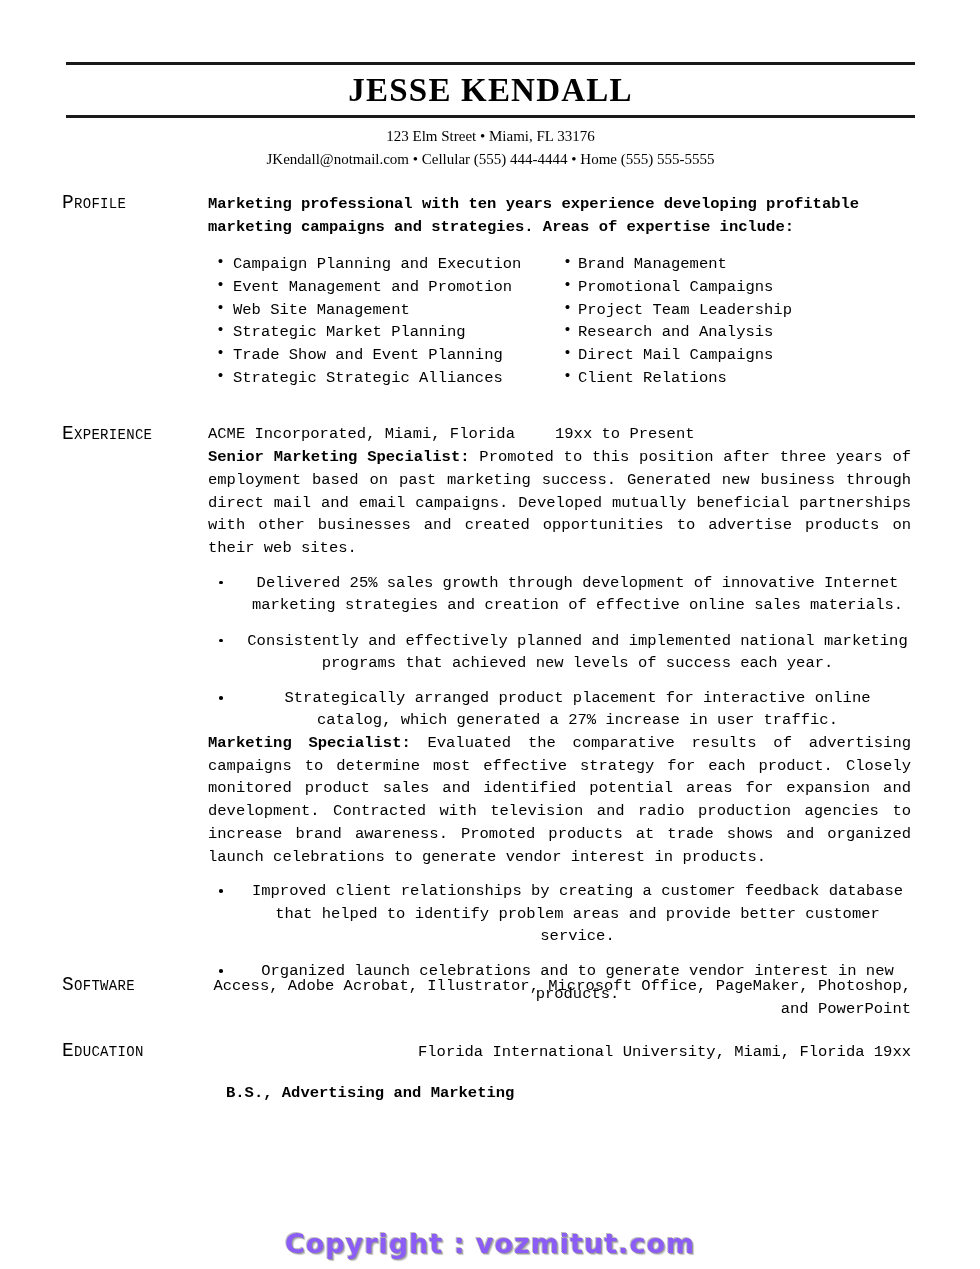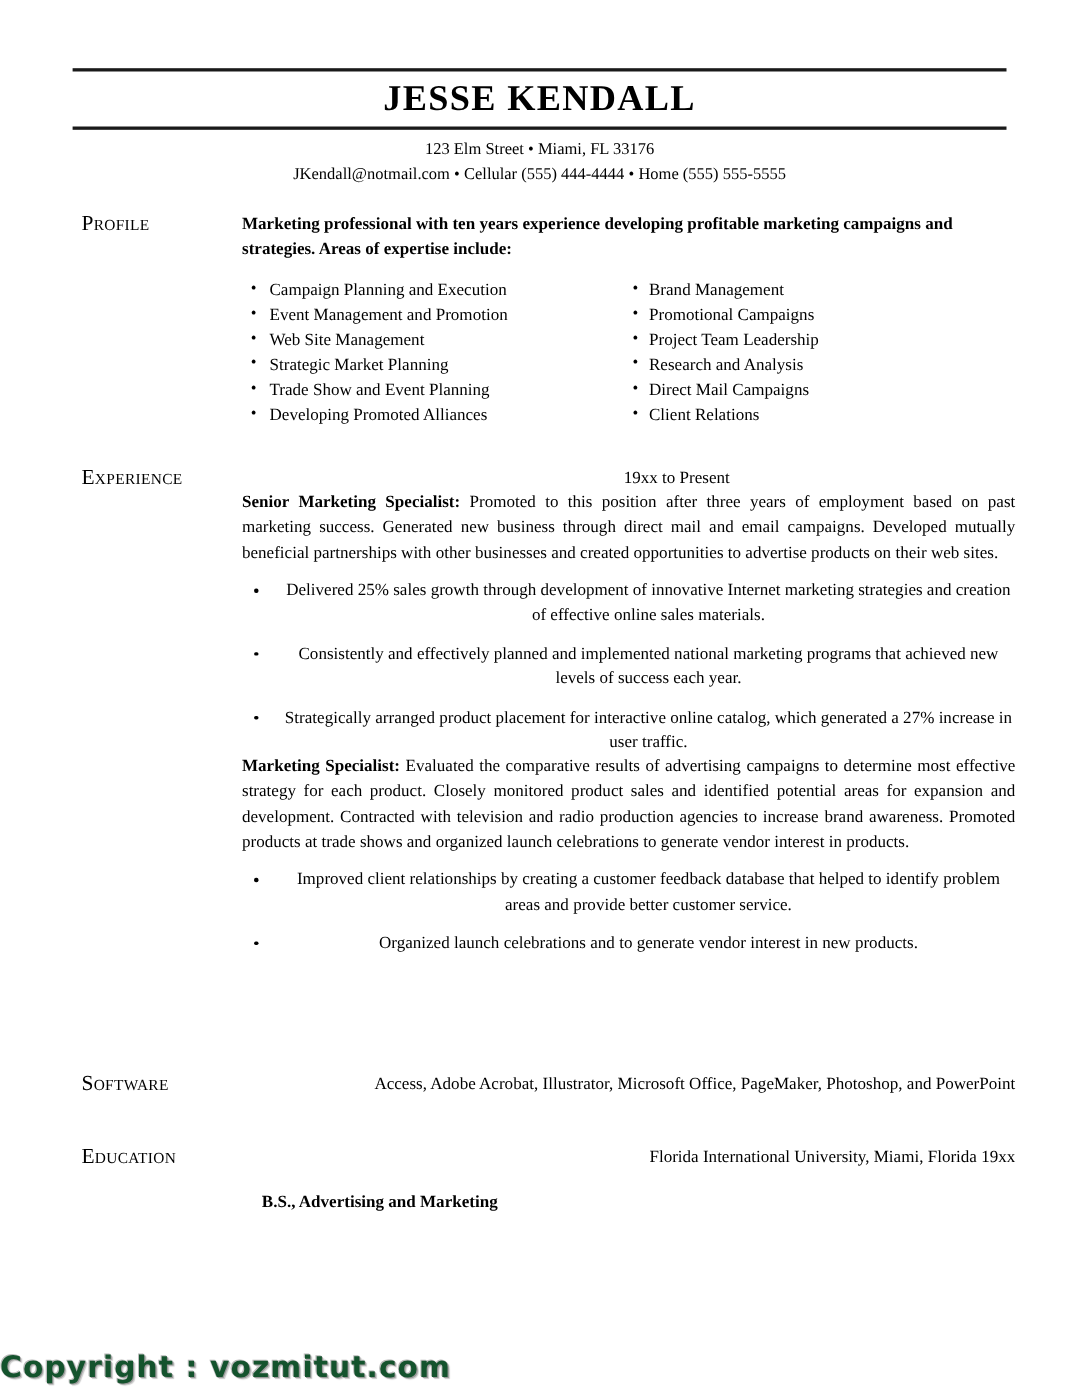--- a/index.html
+++ b/index.html
@@ -49,23 +49,24 @@
     text-align: center;
     font-size: 15px;
     line-height: 1.52;
     padding-top: 7px;
   }
   .contact div { white-space: nowrap; }
 
   
   .section {
     position: absolute;
-    left: 74px;
+    left: 62px;
     width: 849px;
     display: block;
+    font-family: Liberation Mono, monospace;
   }
   .sec-label {
     position: absolute;
     left: 0;
     top: 0;
     width: 140px;
     font-size: 19.5px;
     font-variant: small-caps;
     font-weight: normal;
     letter-spacing: 0.3px;
@@ -178,26 +179,26 @@
     font-weight: bold;
     margin: 18px;
   }
 
   
   .watermark {
     position: absolute;
     left: 0;
     top: 1228px;
     width: 980px;
-    text-align: left;
+    text-align: center;
     font-family: "DejaVu Sans", "Liberation Sans", sans-serif;
     font-size: 27px;
     font-weight: bold;
     letter-spacing: 1px;
-    color: #14532d;
+    color: #8b5cf6;
     text-shadow:
       1px 1px 0 #9a9a9a,
       2px 2px 1px #c9c9c9,
       -1px -1px 0 #bdbdbd,
       0 0 1px #8f8f8f;
     white-space: nowrap;
     user-select: none;
   }
 </style>
 </head>
@@ -220,21 +221,21 @@
     <div class="sec-body">
       <p class="lead">Marketing professional with ten years experience developing profitable marketing campaigns and strategies.  Areas of expertise include:</p>
       <div class="cols">
         <div class="col-a">
           <ul class="plain">
             <li>Campaign Planning and Execution</li>
             <li>Event Management and Promotion</li>
             <li>Web Site Management</li>
             <li>Strategic Market Planning</li>
             <li>Trade Show and Event Planning</li>
-            <li>Developing Promoted Alliances</li>
+            <li>Strategic Strategic Alliances</li>
           </ul>
         </div>
         <div class="col-b">
           <ul class="plain">
             <li>Brand Management</li>
             <li>Promotional Campaigns</li>
             <li>Project Team Leadership</li>
             <li>Research and Analysis</li>
             <li>Direct Mail Campaigns</li>
             <li>Client Relations</li>
@@ -242,20 +243,21 @@
         </div>
       </div>
     </div>
   </div>
 
   <div class="section" style="top:424px;">
     <div class="sec-label">Experience</div>
     <div class="sec-body">
 
       <div class="job-head">
+        <span class="job-employer">ACME Incorporated, Miami, Florida</span>
         <span class="job-dates">19xx to Present</span>
       </div>
 
       <p class="para gap-top-a"><span class="role">Senior Marketing Specialist:</span><span> Promoted to this position after three years of employment based on past marketing success. Generated new business through direct mail and email campaigns. Developed mutually beneficial partnerships with other businesses and created opportunities to advertise products on their web sites.</span></p>
 
       <ul class="dots">
         <li>Delivered 25% sales growth through development of innovative Internet marketing strategies and creation of effective online sales materials.</li>
         <li>Consistently and effectively planned and implemented national marketing programs that achieved new levels of success each year.</li>
         <li>Strategically arranged product placement for interactive online catalog, which generated a 27% increase in user traffic.</li>
       </ul>

